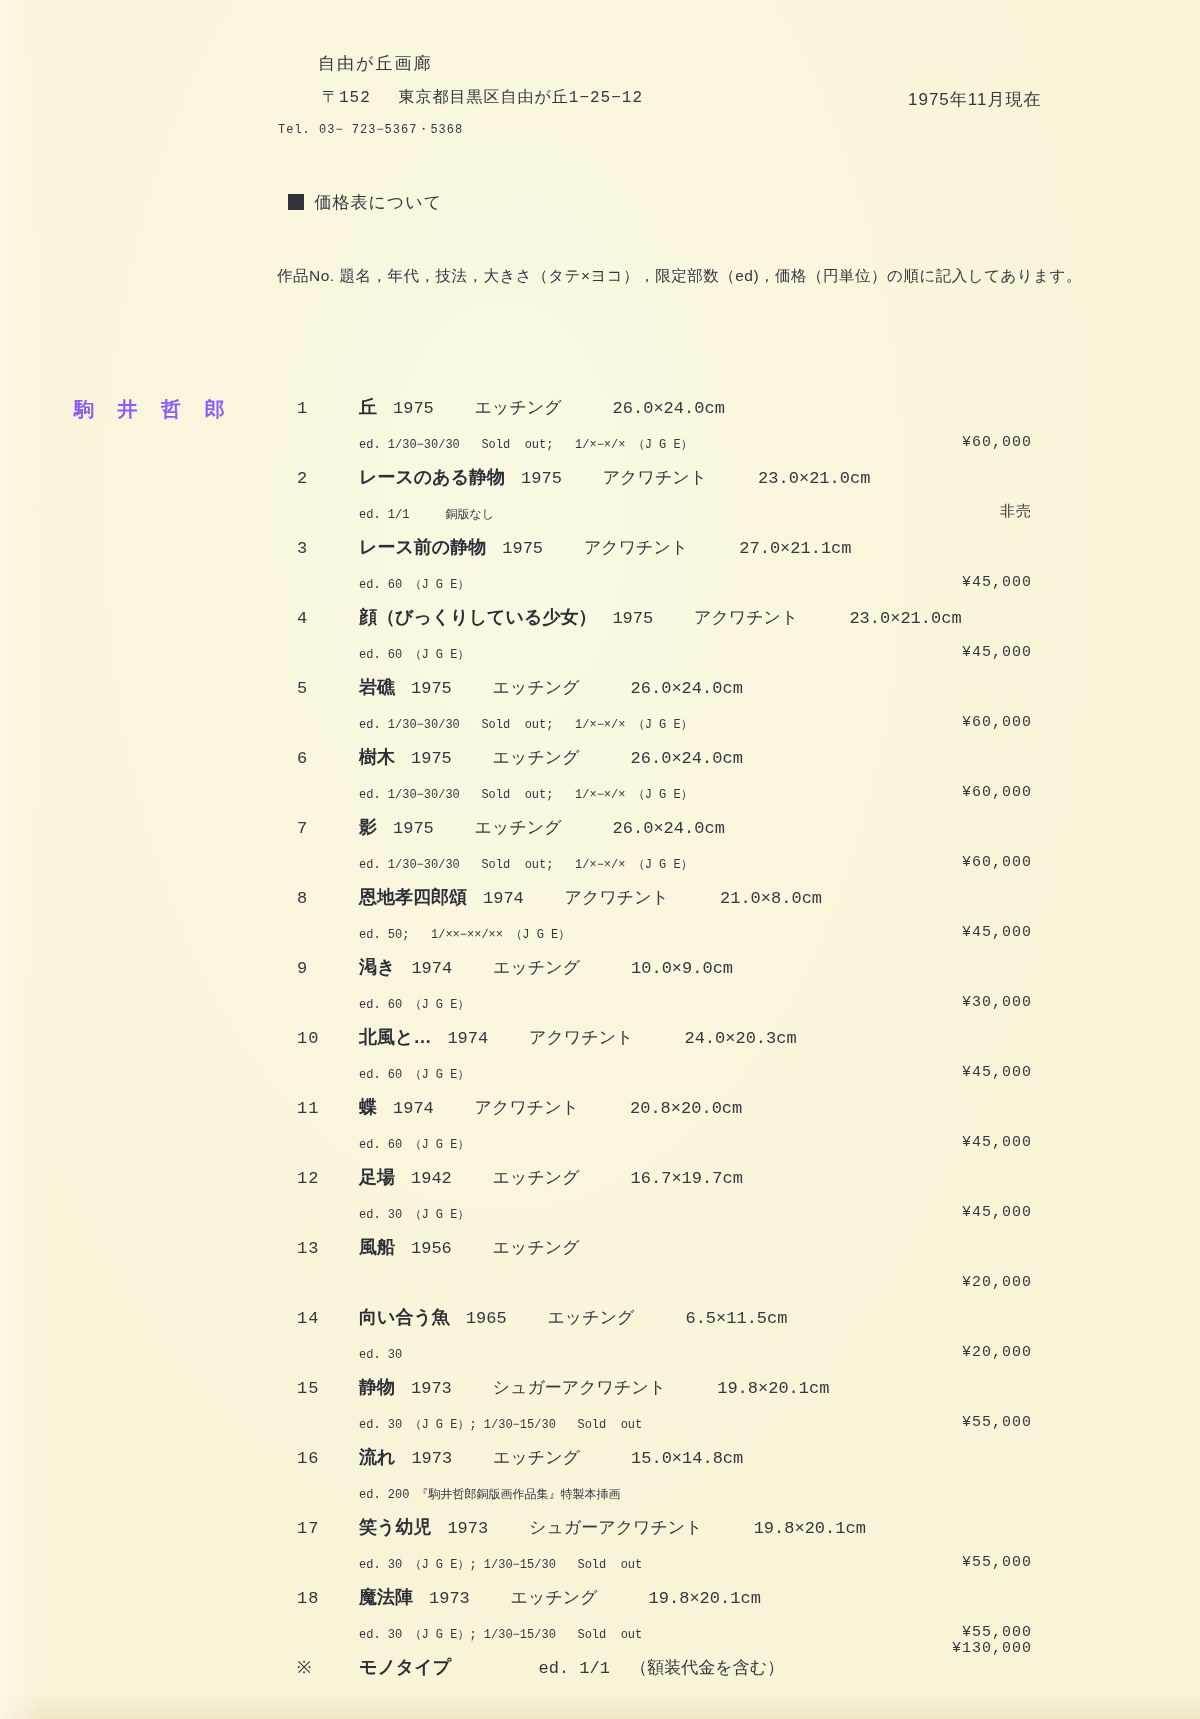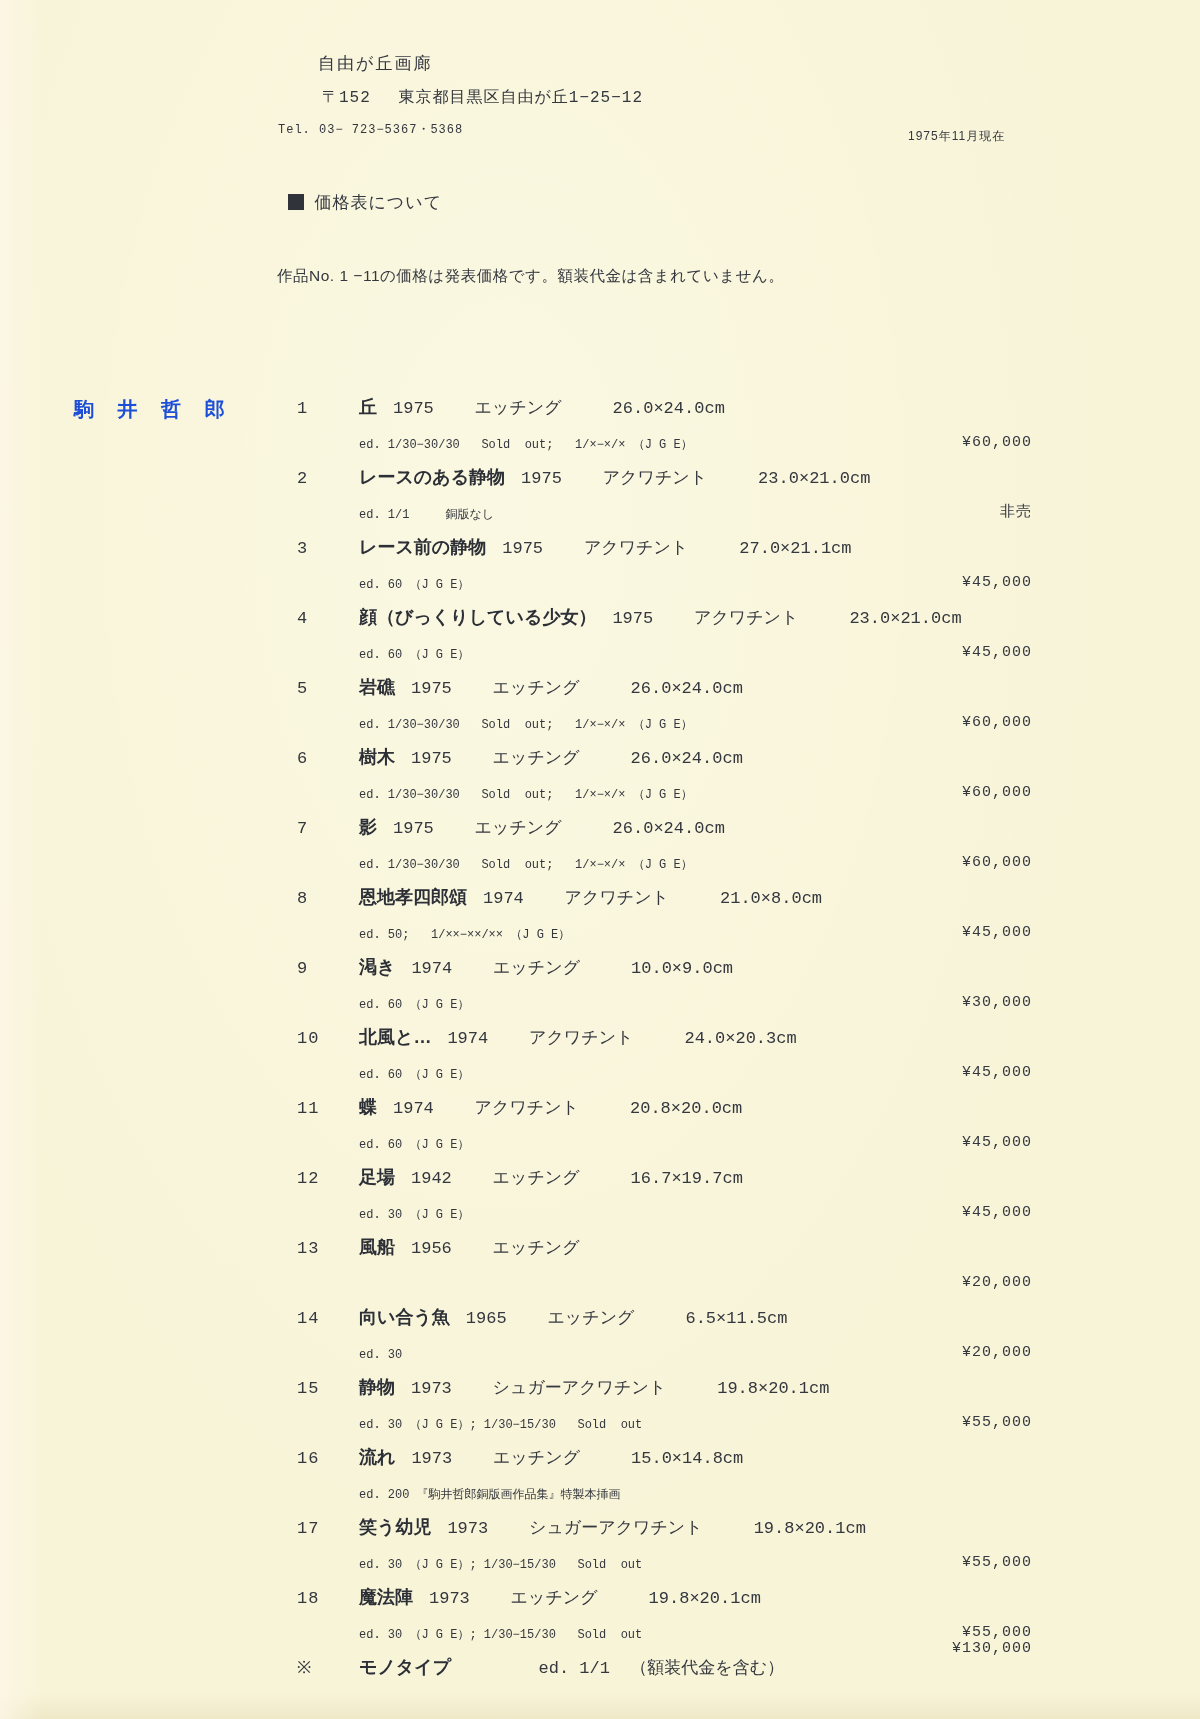--- a/index.html
+++ b/index.html
@@ -16,27 +16,27 @@
       linear-gradient(90deg, rgba(253,246,230,0.85) 0px, rgba(253,246,230,0) 42px),
       radial-gradient(ellipse at 42% 30%, rgba(255,255,242,0.40), rgba(255,255,242,0) 62%),
       linear-gradient(0deg, rgba(196,178,124,0.18) 0px, rgba(196,178,124,0) 26px);
   }
   .abs{position:absolute;white-space:pre;}
   .mono{font-family:"Liberation Mono","DejaVu Sans Mono",monospace;}
 
   .gallery-name{left:278px;top:52px;font-size:17px;letter-spacing:2px;margin-left:40px;}
   .address-line{left:278px;top:87px;font-size:16px;letter-spacing:1px;margin-left:44px;}
   .tel-line{left:278px;top:121px;font-size:12px;letter-spacing:1px;}
-  .date-note{left:908px;top:88px;font-size:12px;letter-spacing:1px;margin-top:40px;}
+  .date-note{left:908px;top:88px;font-size:17px;letter-spacing:1px;}
 
   .notice-heading{left:277px;top:171px;font-size:17px;font-weight:normal;letter-spacing:1px;}
   .marker{display:inline-block;width:16px;height:16px;background:#303339;margin-right:10px;vertical-align:-2px;}
   .notice-lines{left:277px;top:197px;font-size:15.5px;line-height:31.5px;letter-spacing:0.5px;}
 
-  .artist-name{left:74px;top:396px;font-size:20px;font-weight:bold;letter-spacing:9px;color:#1d4ed8;}
+  .artist-name{left:74px;top:396px;font-size:20px;font-weight:bold;letter-spacing:9px;color:#8b5cf6;}
 
   .price-list{left:273px;top:390px;width:747px;font-size:17px;line-height:35px;margin-left:24px;}
   .line{position:relative;height:35px;white-space:pre;}
   .no{display:inline-block;width:62px;font-size:17px;letter-spacing:1px;}
   .title{font-weight:bold;font-size:18px;margin-right:16px;color:#2c2f36;}
   .info{font-size:17px;}
   .l2{padding-left:62px;}
   .edition{font-size:12px;}
   .price{position:absolute;right:12px;top:0;font-size:15px;letter-spacing:1px;}
   .price.raised{top:-19px;}
@@ -46,18 +46,18 @@
 
 <div class="abs gallery-name">自由が丘画廊</div>
 <div class="abs address-line mono">〒152　 東京都目黒区自由が丘1−25−12</div>
 <div class="abs tel-line mono">Tel. 03− 723−5367・5368</div>
 <div class="abs date-note">1975年11月現在</div>
 
 <div class="abs notice-heading">
   <span class="marker"></span><span>価格表について</span>
 </div>
 <div class="abs notice-lines">
-  <div>作品No. 1 −11の価格は発表価格です。額装代金は含まれていません。</div>
+  <div>作品No. 題名，年代，技法，大きさ（タテ×ヨコ），限定部数（ed)，価格（円単位）の順に記入してあります。</div>
 </div>
 
 <div class="abs artist-name">駒 井 哲 郎</div>
 
 <div class="abs price-list"><div class="line l1"><span class="no mono">1</span><span class="title">丘</span><span class="info mono">1975    エッチング     26.0×24.0cm</span></div><div class="line l2"><span class="edition mono">ed. 1/30−30/30   Sold  out;   1/×−×/× （J G E）</span><span class="price mono">¥60,000</span></div><div class="line l1"><span class="no mono">2</span><span class="title">レースのある静物</span><span class="info mono">1975    アクワチント     23.0×21.0cm</span></div><div class="line l2"><span class="edition mono">ed. 1/1     銅版なし</span><span class="price mono">非売</span></div><div class="line l1"><span class="no mono">3</span><span class="title">レース前の静物</span><span class="info mono">1975    アクワチント     27.0×21.1cm</span></div><div class="line l2"><span class="edition mono">ed. 60 （J G E）</span><span class="price mono">¥45,000</span></div><div class="line l1"><span class="no mono">4</span><span class="title">顔（びっくりしている少女）</span><span class="info mono">1975    アクワチント     23.0×21.0cm</span></div><div class="line l2"><span class="edition mono">ed. 60 （J G E）</span><span class="price mono">¥45,000</span></div><div class="line l1"><span class="no mono">5</span><span class="title">岩礁</span><span class="info mono">1975    エッチング     26.0×24.0cm</span></div><div class="line l2"><span class="edition mono">ed. 1/30−30/30   Sold  out;   1/×−×/× （J G E）</span><span class="price mono">¥60,000</span></div><div class="line l1"><span class="no mono">6</span><span class="title">樹木</span><span class="info mono">1975    エッチング     26.0×24.0cm</span></div><div class="line l2"><span class="edition mono">ed. 1/30−30/30   Sold  out;   1/×−×/× （J G E）</span><span class="price mono">¥60,000</span></div><div class="line l1"><span class="no mono">7</span><span class="title">影</span><span class="info mono">1975    エッチング     26.0×24.0cm</span></div><div class="line l2"><span class="edition mono">ed. 1/30−30/30   Sold  out;   1/×−×/× （J G E）</span><span class="price mono">¥60,000</span></div><div class="line l1"><span class="no mono">8</span><span class="title">恩地孝四郎頌</span><span class="info mono">1974    アクワチント     21.0×8.0cm</span></div><div class="line l2"><span class="edition mono">ed. 50;   1/××−××/×× （J G E）</span><span class="price mono">¥45,000</span></div><div class="line l1"><span class="no mono">9</span><span class="title">渇き</span><span class="info mono">1974    エッチング     10.0×9.0cm</span></div><div class="line l2"><span class="edition mono">ed. 60 （J G E）</span><span class="price mono">¥30,000</span></div><div class="line l1"><span class="no mono">10</span><span class="title">北風と…</span><span class="info mono">1974    アクワチント     24.0×20.3cm</span></div><div class="line l2"><span class="edition mono">ed. 60 （J G E）</span><span class="price mono">¥45,000</span></div><div class="line l1"><span class="no mono">11</span><span class="title">蝶</span><span class="info mono">1974    アクワチント     20.8×20.0cm</span></div><div class="line l2"><span class="edition mono">ed. 60 （J G E）</span><span class="price mono">¥45,000</span></div><div class="line l1"><span class="no mono">12</span><span class="title">足場</span><span class="info mono">1942    エッチング     16.7×19.7cm</span></div><div class="line l2"><span class="edition mono">ed. 30 （J G E）</span><span class="price mono">¥45,000</span></div><div class="line l1"><span class="no mono">13</span><span class="title">風船</span><span class="info mono">1956    エッチング</span></div><div class="line l2"><span class="edition mono"></span><span class="price mono">¥20,000</span></div><div class="line l1"><span class="no mono">14</span><span class="title">向い合う魚</span><span class="info mono">1965    エッチング     6.5×11.5cm</span></div><div class="line l2"><span class="edition mono">ed. 30</span><span class="price mono">¥20,000</span></div><div class="line l1"><span class="no mono">15</span><span class="title">静物</span><span class="info mono">1973    シュガーアクワチント     19.8×20.1cm</span></div><div class="line l2"><span class="edition mono">ed. 30 （J G E）; 1/30−15/30   Sold  out</span><span class="price mono">¥55,000</span></div><div class="line l1"><span class="no mono">16</span><span class="title">流れ</span><span class="info mono">1973    エッチング     15.0×14.8cm</span></div><div class="line l2"><span class="edition mono">ed. 200 『駒井哲郎銅版画作品集』特製本挿画</span></div><div class="line l1"><span class="no mono">17</span><span class="title">笑う幼児</span><span class="info mono">1973    シュガーアクワチント     19.8×20.1cm</span></div><div class="line l2"><span class="edition mono">ed. 30 （J G E）; 1/30−15/30   Sold  out</span><span class="price mono">¥55,000</span></div><div class="line l1"><span class="no mono">18</span><span class="title">魔法陣</span><span class="info mono">1973    エッチング     19.8×20.1cm</span></div><div class="line l2"><span class="edition mono">ed. 30 （J G E）; 1/30−15/30   Sold  out</span><span class="price mono">¥55,000</span></div><div class="line l1"><span class="no mono">※</span><span class="title">モノタイプ</span><span class="info mono">       ed. 1/1  （額装代金を含む）</span><span class="price raised mono">¥130,000</span></div></div>
 
 </body></html>

